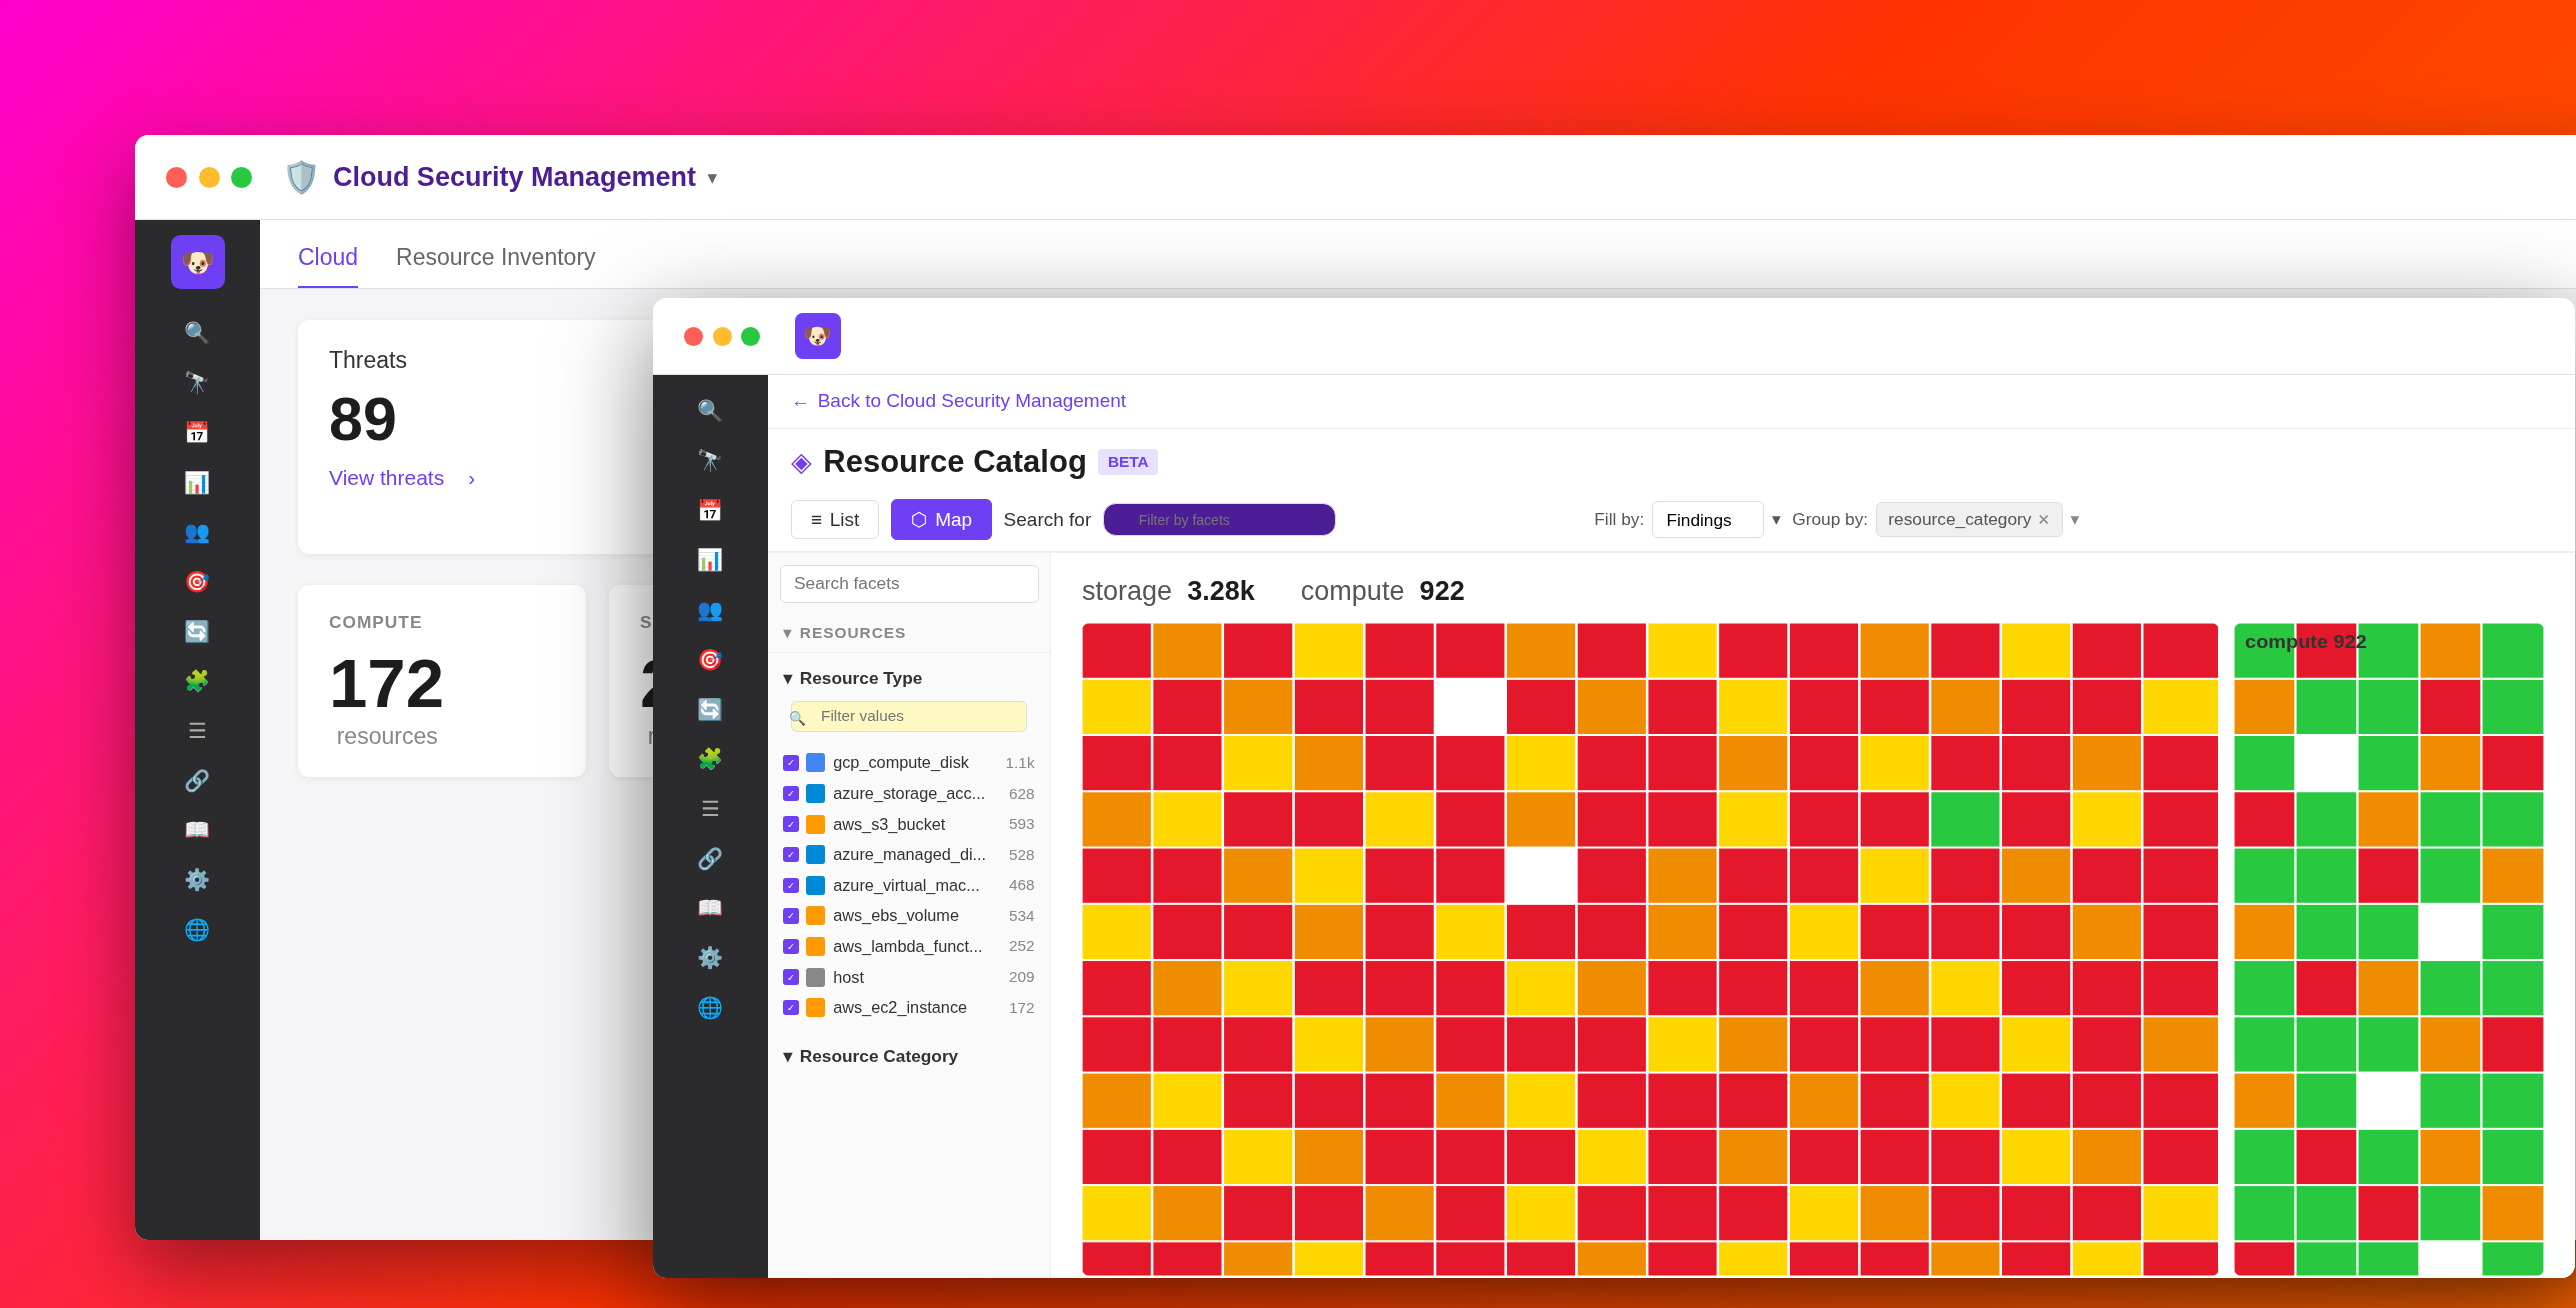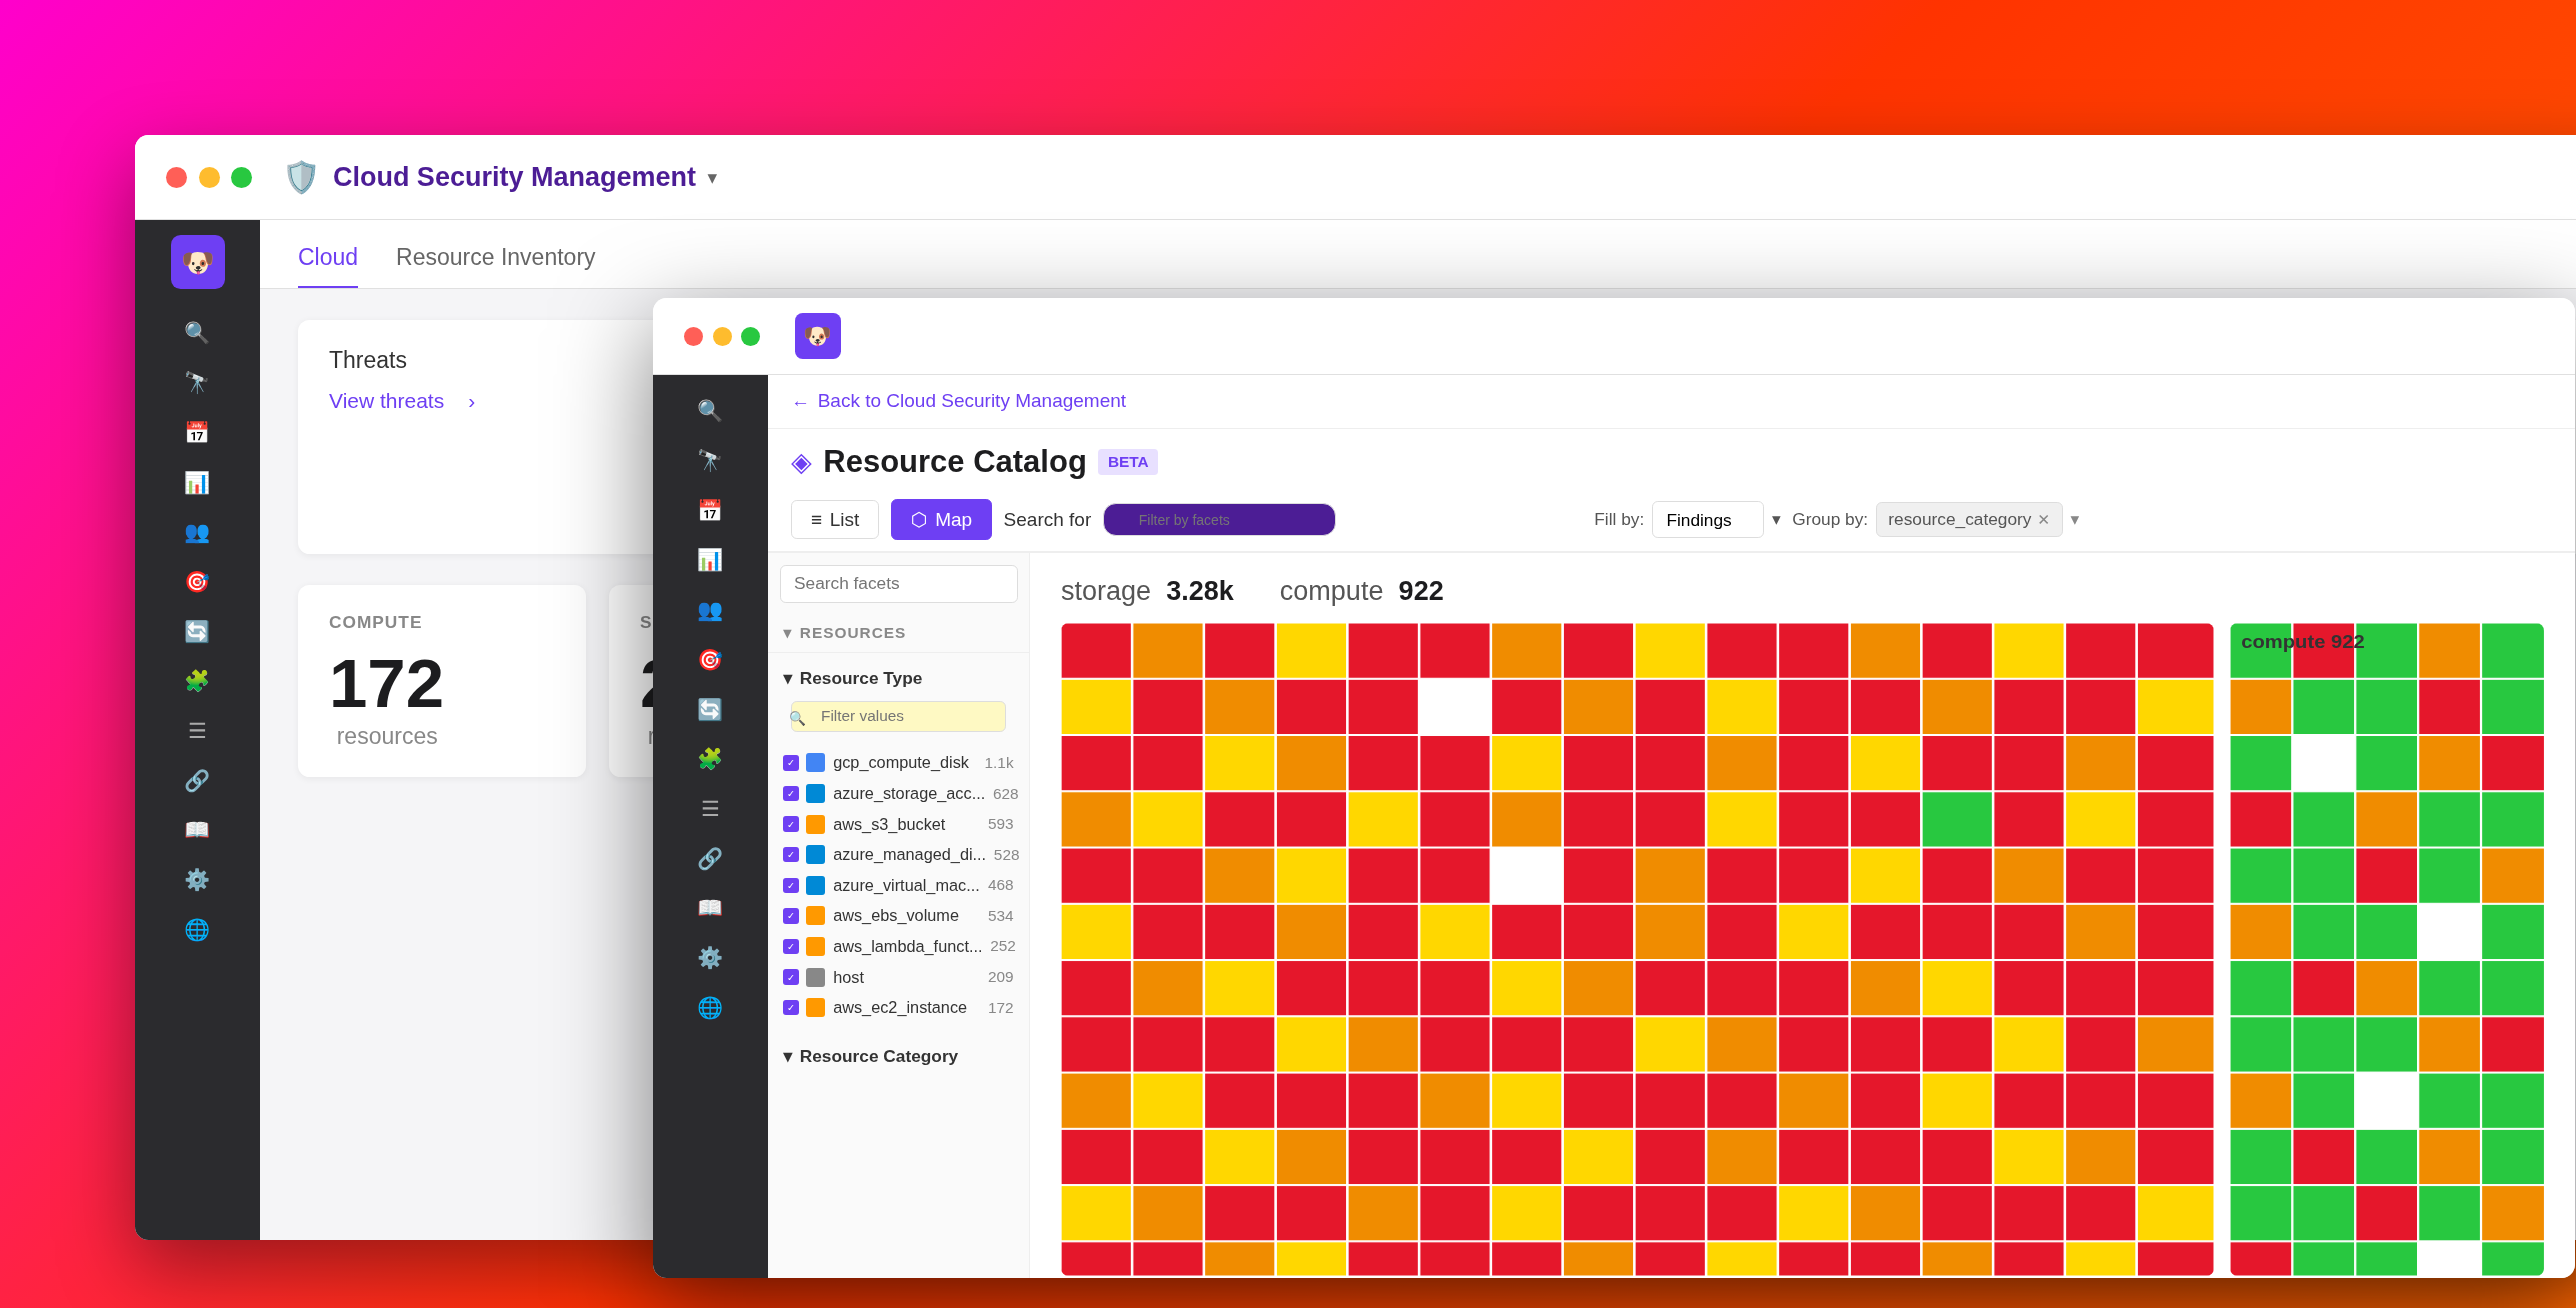--- a/index.html
+++ b/index.html
@@ -410,21 +410,21 @@
     }
 
     .tag-close {
       cursor: pointer;
       color: #888;
       font-size: 15.4px;
     }
 
     
     .left-panel {
-      width: 262px;
+      width: 283px;
       border-right: 1px solid #eee;
       background: #fafafa;
       overflow-y: auto;
       flex-shrink: 0;
     }
 
     .search-facets-input {
       width: calc(100% - 23px);
       margin: 11.5px;
       padding: 7.7px 13.5px;
@@ -637,20 +637,21 @@
 
     <div class="tabs">
       <div class="tab active">Cloud</div>
       <div class="tab">Resource Inventory</div>
     </div>
 
     <div class="cards-area">
 
       <div class="card">
         <div class="card-title">Threats</div>
+        <div class="card-value">89</div>
         <div class="card-link">
           <span>View threats</span>
           <span>›</span>
         </div>
       </div>
 
       <div class="card">
         <div class="card-title">Misconfigured resources</div>
         <div class="card-value-row">
           <span class="card-value" style="font-size:54px;">2.00K</span>

